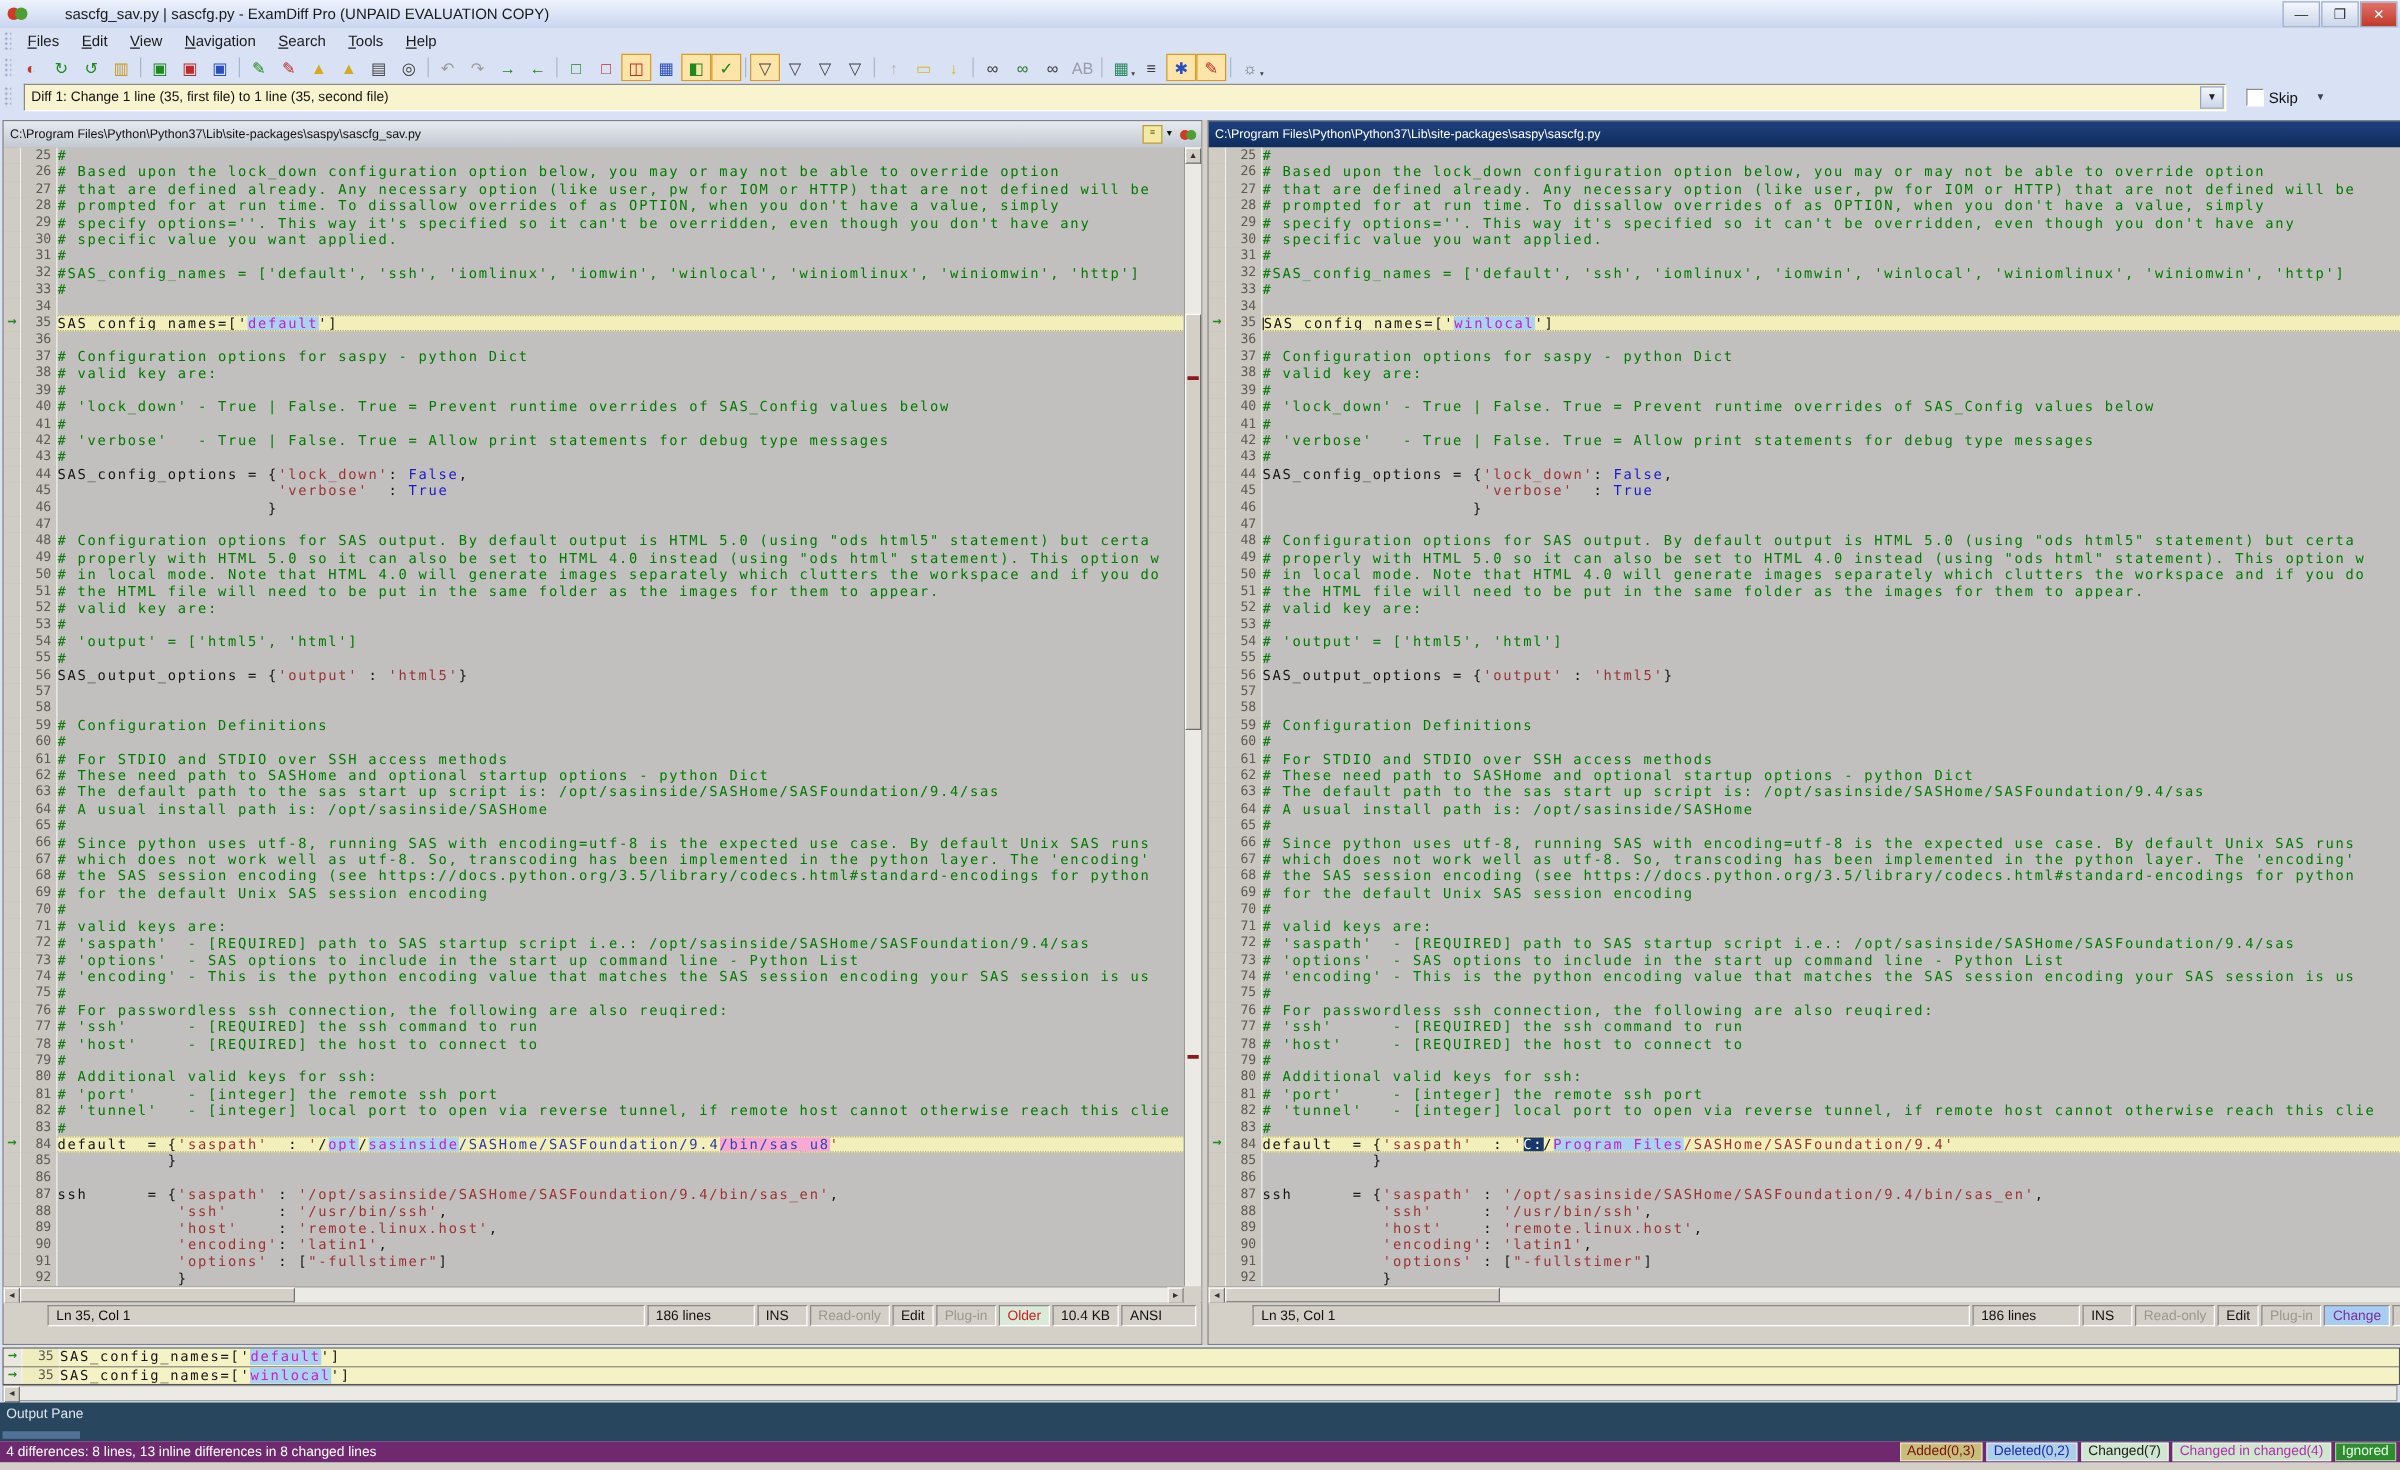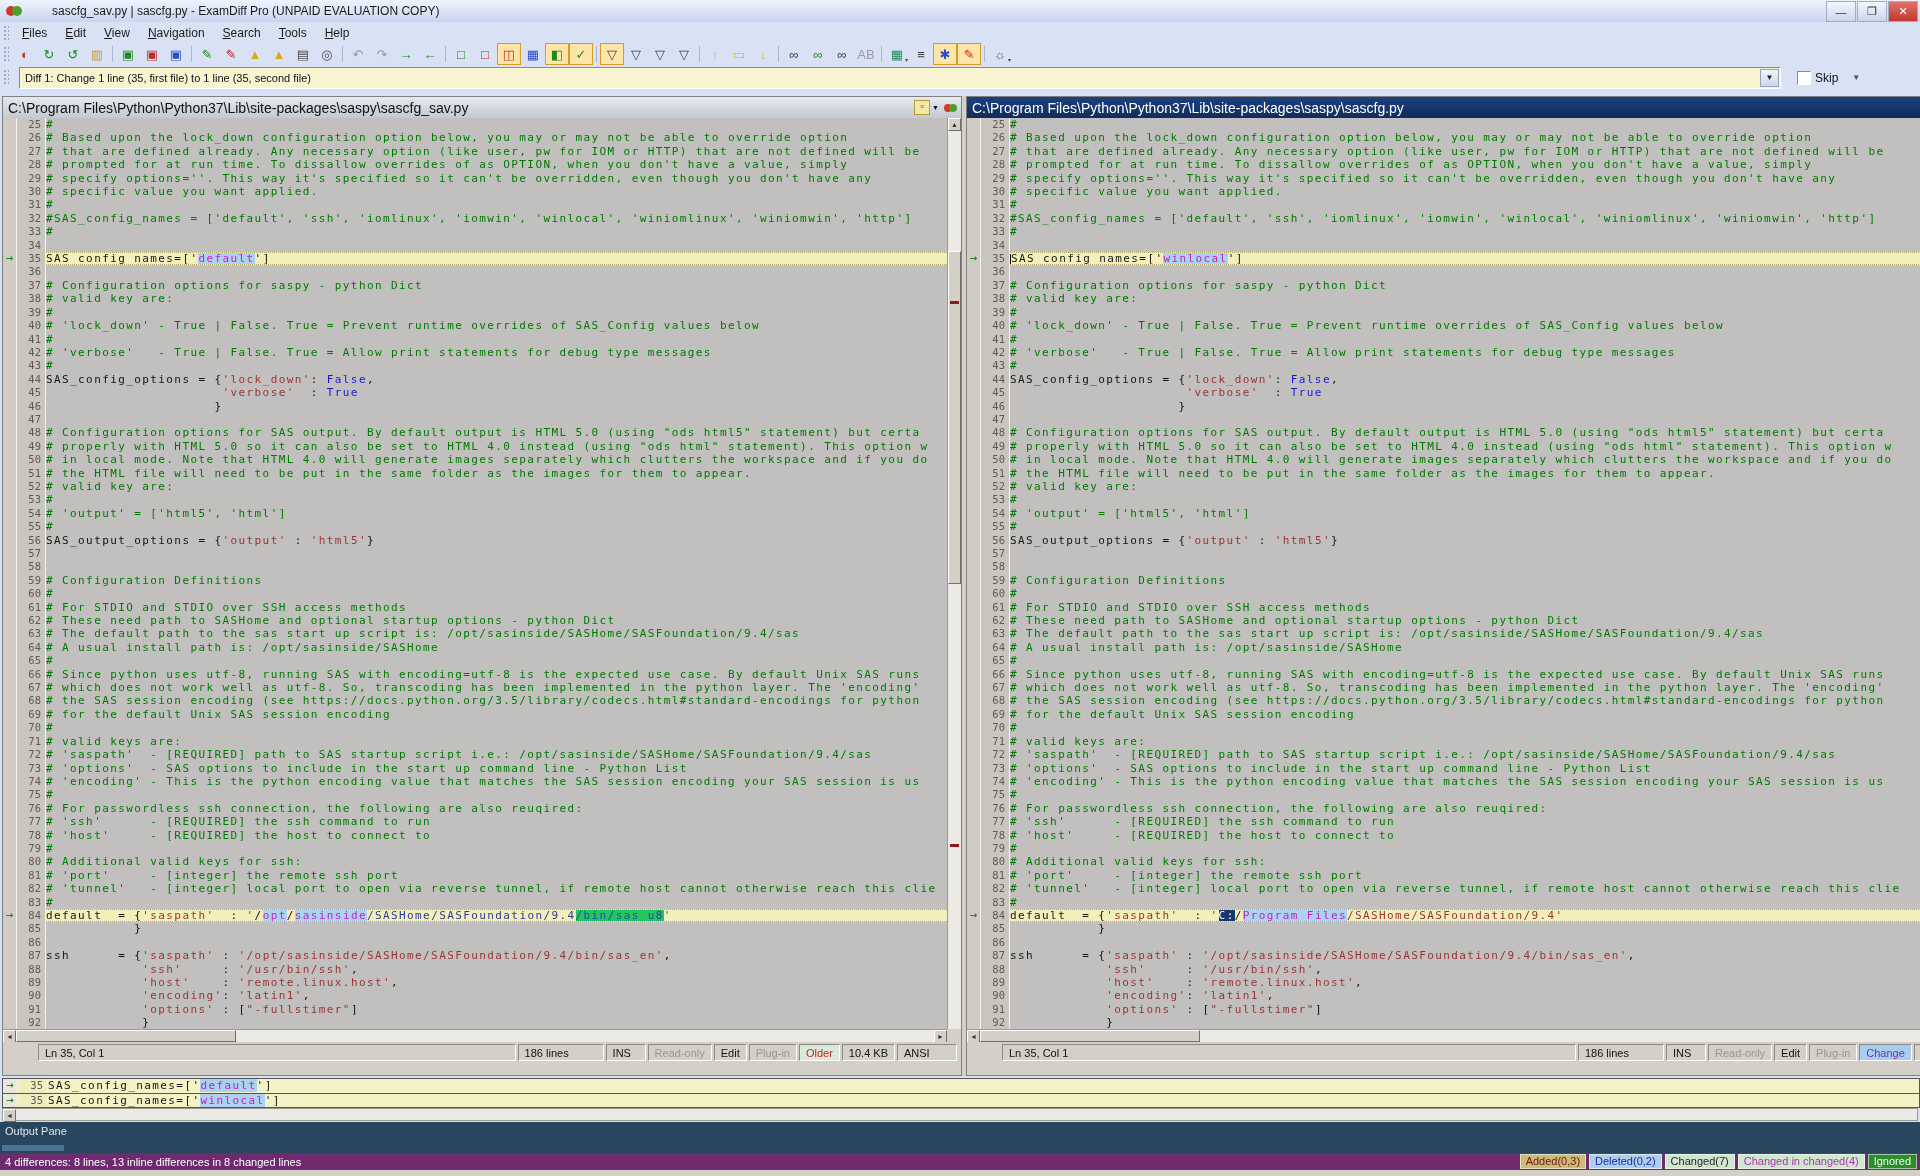--- a/index.html
+++ b/index.html
@@ -42,42 +42,42 @@
   .skiplabel{font-size:12px;}
   .tb-overflow{margin-left:14px;font-size:8px;color:#445;}
   
   .pane{position:absolute;top:96px;height:980px;background:#c1c0be;border:1px solid #808080;box-sizing:border-box;}
   #pane-left{left:2px;width:960px;}
   #pane-right{left:966px;width:1068px;}
   .splitter{position:absolute;left:962px;top:96px;width:4px;height:980px;background:#d4d0c8;}
   .phead{position:absolute;left:0;top:0;right:0;height:21px;display:flex;align-items:center;box-sizing:border-box;padding-left:5px;}
   .phead.inactive{background:linear-gradient(#e6eaf0,#c3c9d2);color:#111;}
   .phead.active{background:linear-gradient(#1d4180,#102c5c);color:#fff;}
-  .phead .ptitle{font-size:14px;flex:1 1 auto;white-space:nowrap;overflow:hidden;}
+  .phead .ptitle{font-size:10px;flex:1 1 auto;white-space:nowrap;overflow:hidden;}
   .phicons{display:flex;align-items:center;margin-right:4px;}
   .ph-copy{width:14px;height:13px;background:#f3e8a6;border:1px solid #b49b3a;font-size:7px;line-height:12px;text-align:center;color:#7a6a20;}
   .ph-caret{font-size:7px;margin:0 5px 0 2px;color:inherit;}
   .ph-apple{width:13px;height:12px;position:relative;}
   .ph-apple i{position:absolute;width:8px;height:8px;border-radius:50%;top:2px;}
   .ph-apple .a1{left:0;background:#d03a28;}
   .ph-apple .a2{left:5px;background:#4f9e2f;}
   
   .codewrap{position:absolute;left:0;top:21px;width:calc(100% - 14px);height:926px;overflow:hidden;background:#c1c0be;}
   .cline{display:flex;height:13.42px;line-height:13.42px;white-space:pre;}
   .gut{flex:0 0 13px;background:#d0ccc4;border-right:1px solid #f4f2ee;font-size:9px;text-align:center;color:#1d8a1d;font-weight:bold;font-family:"DejaVu Sans",sans-serif;}
   .lno{flex:0 0 29px;background:#c9c6bf;border-right:1px solid #f4f2ee;text-align:right;padding-right:4px;
        font-family:"DejaVu Sans Mono",monospace;font-size:10.5px;color:#5d5a52;box-sizing:border-box;}
   .txt{flex:1 1 auto;font-family:"DejaVu Sans Mono",monospace;font-size:11px;letter-spacing:1.4px;overflow:hidden;}
   .cline.chg .txt{background:#f3efbb;border-top:1px dotted #b6aa6a;border-bottom:1px dotted #b6aa6a;box-sizing:border-box;line-height:11.4px;}
   .tk-cm{color:#007a00;}
   .tk-pl{color:#141414;}
   .tk-st{color:#9a3334;}
   .tk-kw{color:#1a1acc;}
   .tk-hl{color:#c322c3;background:#abd3f1;}
-  .tk-hlb{color:#2a46b0;background:#22c55e;}
+  .tk-hlb{color:#2a46b0;background:#f9a8d4;}
   .tk-lnk{color:#2b3a9c;}
   .tk-sel{color:#fff;background:#17386e;}
   .tk-caret{display:inline-block;width:0;border-left:1px solid #000;height:11px;vertical-align:middle;}
   
   .vsb{position:absolute;top:21px;right:0;width:14px;height:926px;background:#eceae4;border-left:1px solid #9a9a94;box-sizing:border-box;}
   .sbtn{position:absolute;left:0;width:13px;height:13px;background:#d4d0c8;border:1px solid;border-color:#fff #6f6f6f #6f6f6f #fff;
         font-size:7px;text-align:center;line-height:11px;color:#333;box-sizing:border-box;}
   .vsb .up{top:0;} .vsb .down{bottom:0;}
   .vthumb{position:absolute;left:0;width:13px;background:#d4d0c8;border:1px solid;border-color:#fff #6f6f6f #6f6f6f #fff;box-sizing:border-box;}
   .vmark{position:absolute;left:2px;width:9px;height:3px;background:#8b1a1a;}

